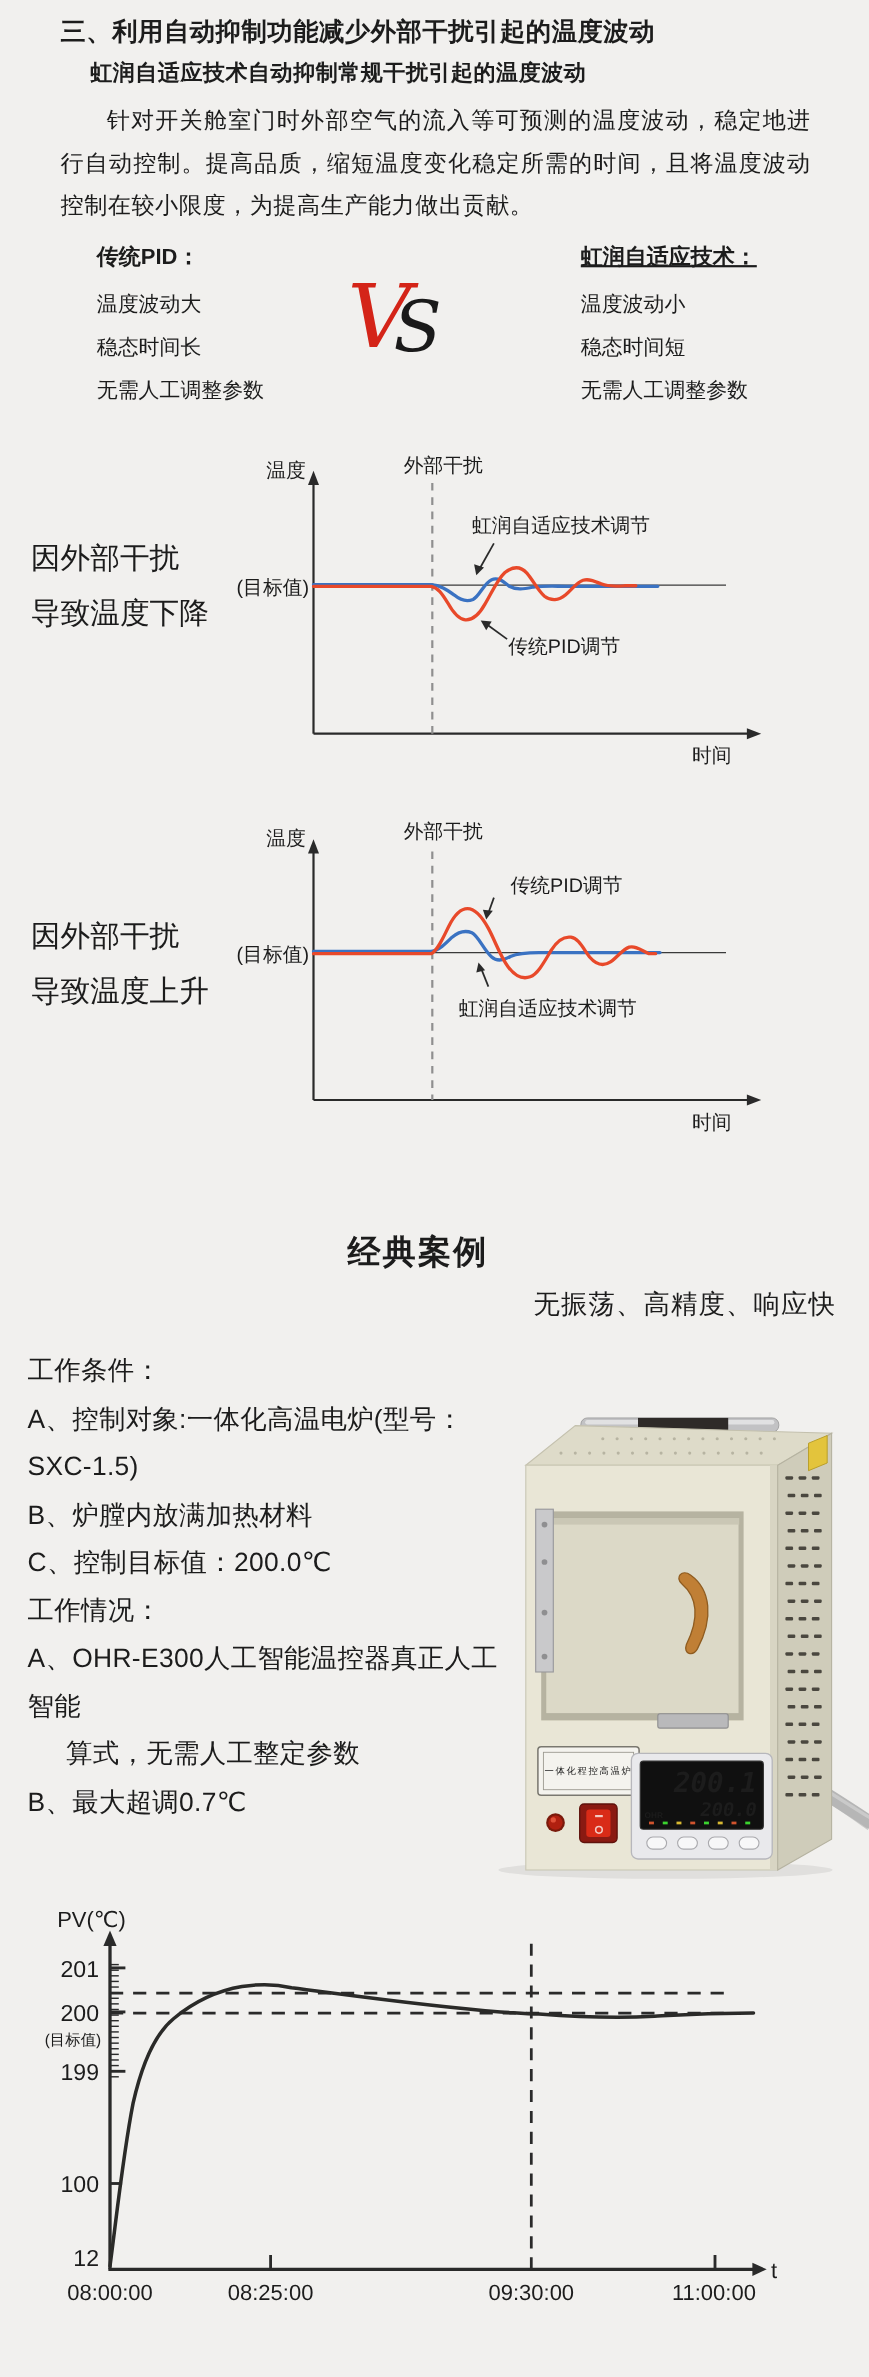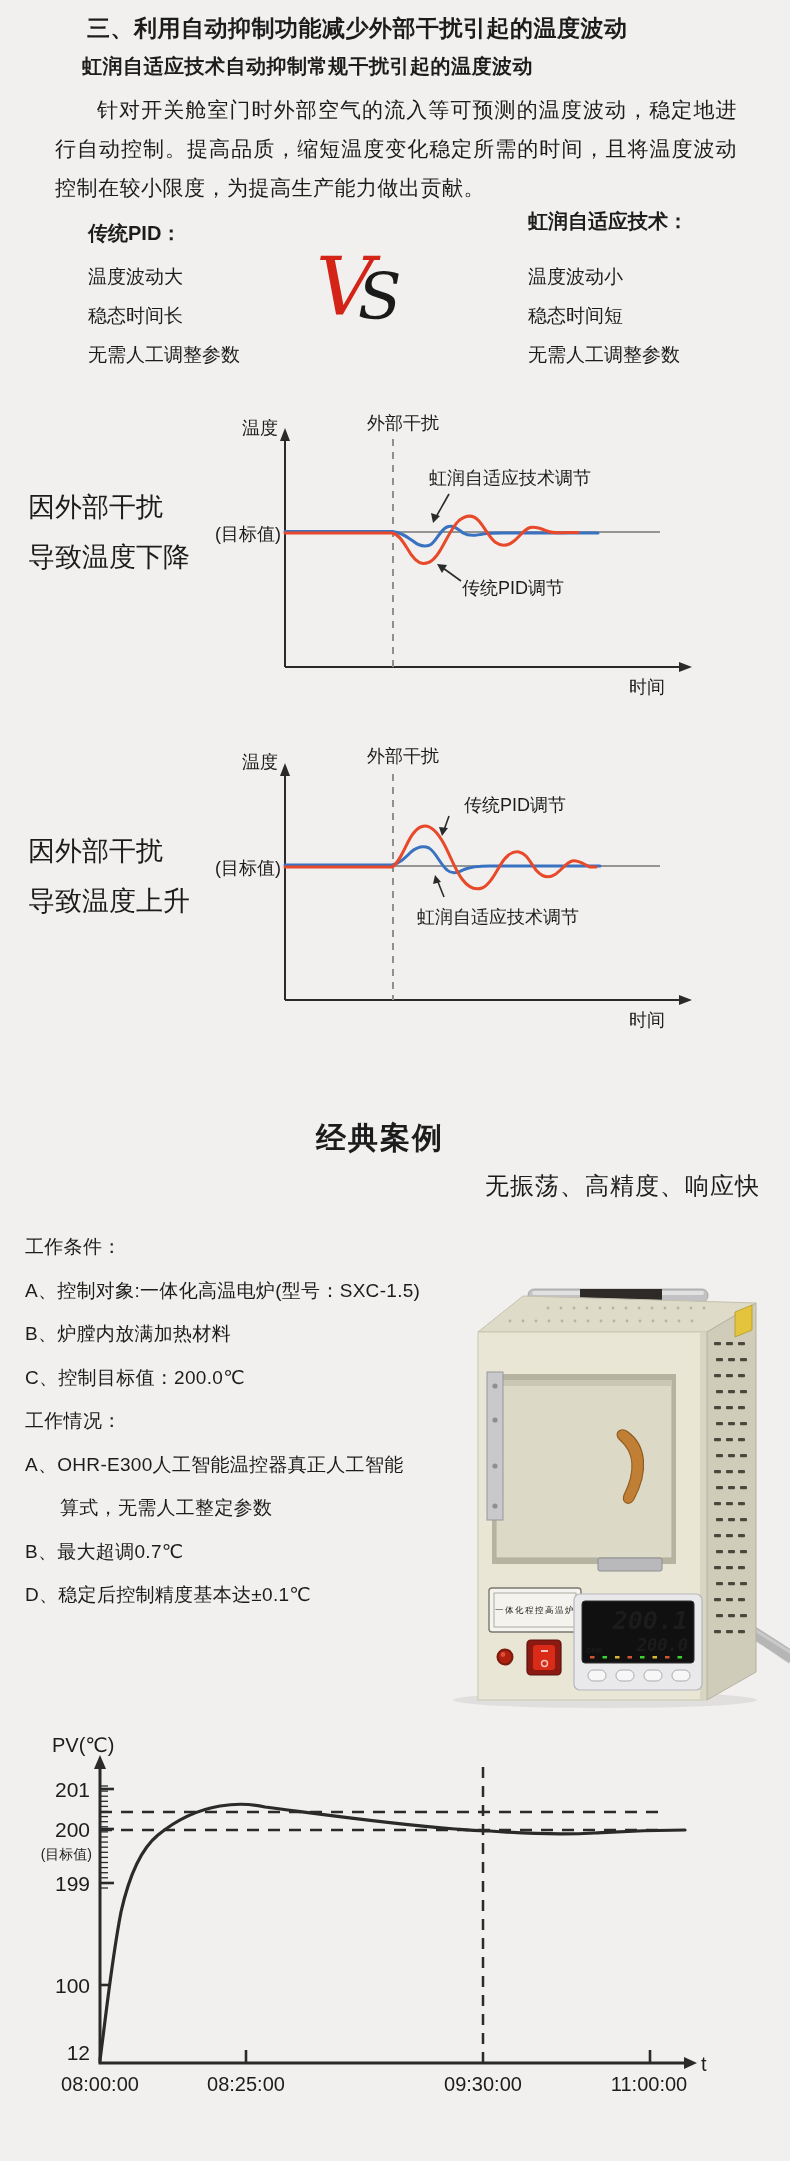--- a/index.html
+++ b/index.html
@@ -1,19 +1,19 @@
 <!DOCTYPE html>
 <html><head>
 <meta charset="utf-8">
 <style>
   html,body{margin:0;padding:0;}
   body{background:#f1f0ee;font-family:"Liberation Sans","DejaVu Sans",sans-serif;}
   .page{position:relative;width:790px;height:2161px;background:#f1f0ee;overflow:hidden;color:#1c1c1c;}
   .abs{position:absolute;}
-  .title{left:55px;top:13px;font-size:23px;font-weight:bold;letter-spacing:.5px;margin-left:32px;}
+  .title{left:55px;top:13px;font-size:23px;font-weight:bold;letter-spacing:.5px;}
   .subtitle{left:82px;top:53px;font-size:20px;font-weight:bold;letter-spacing:.5px;}
   .para{left:55px;top:90px;width:682px;font-size:21px;line-height:39px;text-indent:2em;letter-spacing:.5px;text-align:justify;}
   .cmp-head{font-size:20px;font-weight:bold;}
   .cmp-item{font-size:19px;}
   .vs{left:316px;top:248px;font-family:"DejaVu Serif","Liberation Serif",serif;font-style:italic;line-height:1;}
   .vs .v{font-size:80px;color:#d42418;}
   .vs .s{font-size:64px;color:#1a1a1a;margin-left:-16px;display:inline-block;transform:translateY(4px);}
   svg text{font-family:"Liberation Sans","DejaVu Sans",sans-serif;fill:#1c1c1c;}
   svg .axis{stroke:#2a2a2a;stroke-width:2;fill:none;}
   svg .axis3{stroke:#2a2a2a;stroke-width:3;fill:none;}
@@ -22,40 +22,40 @@
   svg .vdash2{stroke:#2a2a2a;stroke-width:2.5;stroke-dasharray:11 8;fill:none;}
   svg .hdash{stroke:#2a2a2a;stroke-width:2.5;stroke-dasharray:12 9;fill:none;}
   svg .blue{stroke:#3a72c2;stroke-width:3;fill:none;stroke-linecap:round;}
   svg .red{stroke:#e8492a;stroke-width:3;fill:none;stroke-linecap:round;}
   svg .ann{stroke:#2a2a2a;stroke-width:1.6;fill:none;}
   svg .lbl{font-size:18px;}
   svg .side{font-size:27px;}
   svg .seg{font-family:"DejaVu Sans Mono","Liberation Mono",monospace;font-style:italic;font-weight:bold;}
   .case-title{left:0;top:1118px;width:760px;text-align:center;font-size:30px;font-weight:bold;letter-spacing:2px;}
   .case-sub{left:0;top:1170px;width:760px;text-align:right;font-size:24px;letter-spacing:1px;}
-  .case-list{left:25px;top:1225px;width:430px;font-size:19px;line-height:43.5px;letter-spacing:.3px;}
+  .case-list{left:25px;top:1225px;width:430px;font-size:24px;line-height:43.5px;letter-spacing:.3px;}
   .case-list .ind{padding-left:35px;}
 </style>
 </head>
 <body>
 
 <div class="page">
 
   <div class="abs title">三、利用自动抑制功能减少外部干扰引起的温度波动</div>
   <div class="abs subtitle">虹润自适应技术自动抑制常规干扰引起的温度波动</div>
   <div class="abs para">针对开关舱室门时外部空气的流入等可预测的温度波动，稳定地进行自动控制。提高品质，缩短温度变化稳定所需的时间，且将温度波动控制在较小限度，为提高生产能力做出贡献。</div>
 
   <div class="abs cmp-head" style="left:88px;top:220px;">传统PID：</div>
   <div class="abs cmp-item" style="left:88px;top:264px;">温度波动大</div>
   <div class="abs cmp-item" style="left:88px;top:303px;">稳态时间长</div>
   <div class="abs cmp-item" style="left:88px;top:342px;">无需人工调整参数</div>
 
   <div class="abs vs"><span class="v">V</span><span class="s">S</span></div>
 
-  <div class="abs cmp-head" style="left:528px;top:208px;">虹润自适应技术：</div>
+  <div class="abs cmp-head" style="left:528px;top:220px;text-decoration:underline;">虹润自适应技术：</div>
   <div class="abs cmp-item" style="left:528px;top:264px;">温度波动小</div>
   <div class="abs cmp-item" style="left:528px;top:303px;">稳态时间短</div>
   <div class="abs cmp-item" style="left:528px;top:342px;">无需人工调整参数</div>
 
   <svg class="abs" style="left:0;top:395px;" width="790" height="645" viewBox="0 395 790 645">
 
     <g>
       <text class="side" x="28" y="516">因外部干扰</text>
       <text class="side" x="28" y="566">导致温度下降</text>
 
@@ -119,21 +119,20 @@
 
   <div class="abs case-list">
     <div>工作条件：</div>
     <div>A、控制对象:一体化高温电炉(型号：SXC-1.5)</div>
     <div>B、炉膛内放满加热材料</div>
     <div>C、控制目标值：200.0℃</div>
     <div>工作情况：</div>
     <div>A、OHR-E300人工智能温控器真正人工智能</div>
     <div class="ind">算式，无需人工整定参数</div>
     <div>B、最大超调0.7℃</div>
-    <div>D、稳定后控制精度基本达±0.1℃</div>
   </div>
 
   <svg id="furnace-svg" class="abs" style="left:440px;top:1280px;" width="350" height="430" viewBox="440 1280 350 430">
 
     <ellipse cx="605" cy="1700" rx="152" ry="8" fill="#000000" opacity="0.07"></ellipse>
 
     <path d="M704,1612 C740,1626 764,1644 790,1662" stroke="#8f8f8f" stroke-width="4" opacity="0.4" fill="none"></path>
     <path d="M702,1607 C738,1620 762,1638 790,1656" stroke="#b6b6b6" stroke-width="12" stroke-linecap="round" fill="none"></path>
     <path d="M702,1604 C738,1617 762,1635 790,1652" stroke="#d0d0d0" stroke-width="3" stroke-linecap="round" fill="none" opacity="0.8"></path>
 

